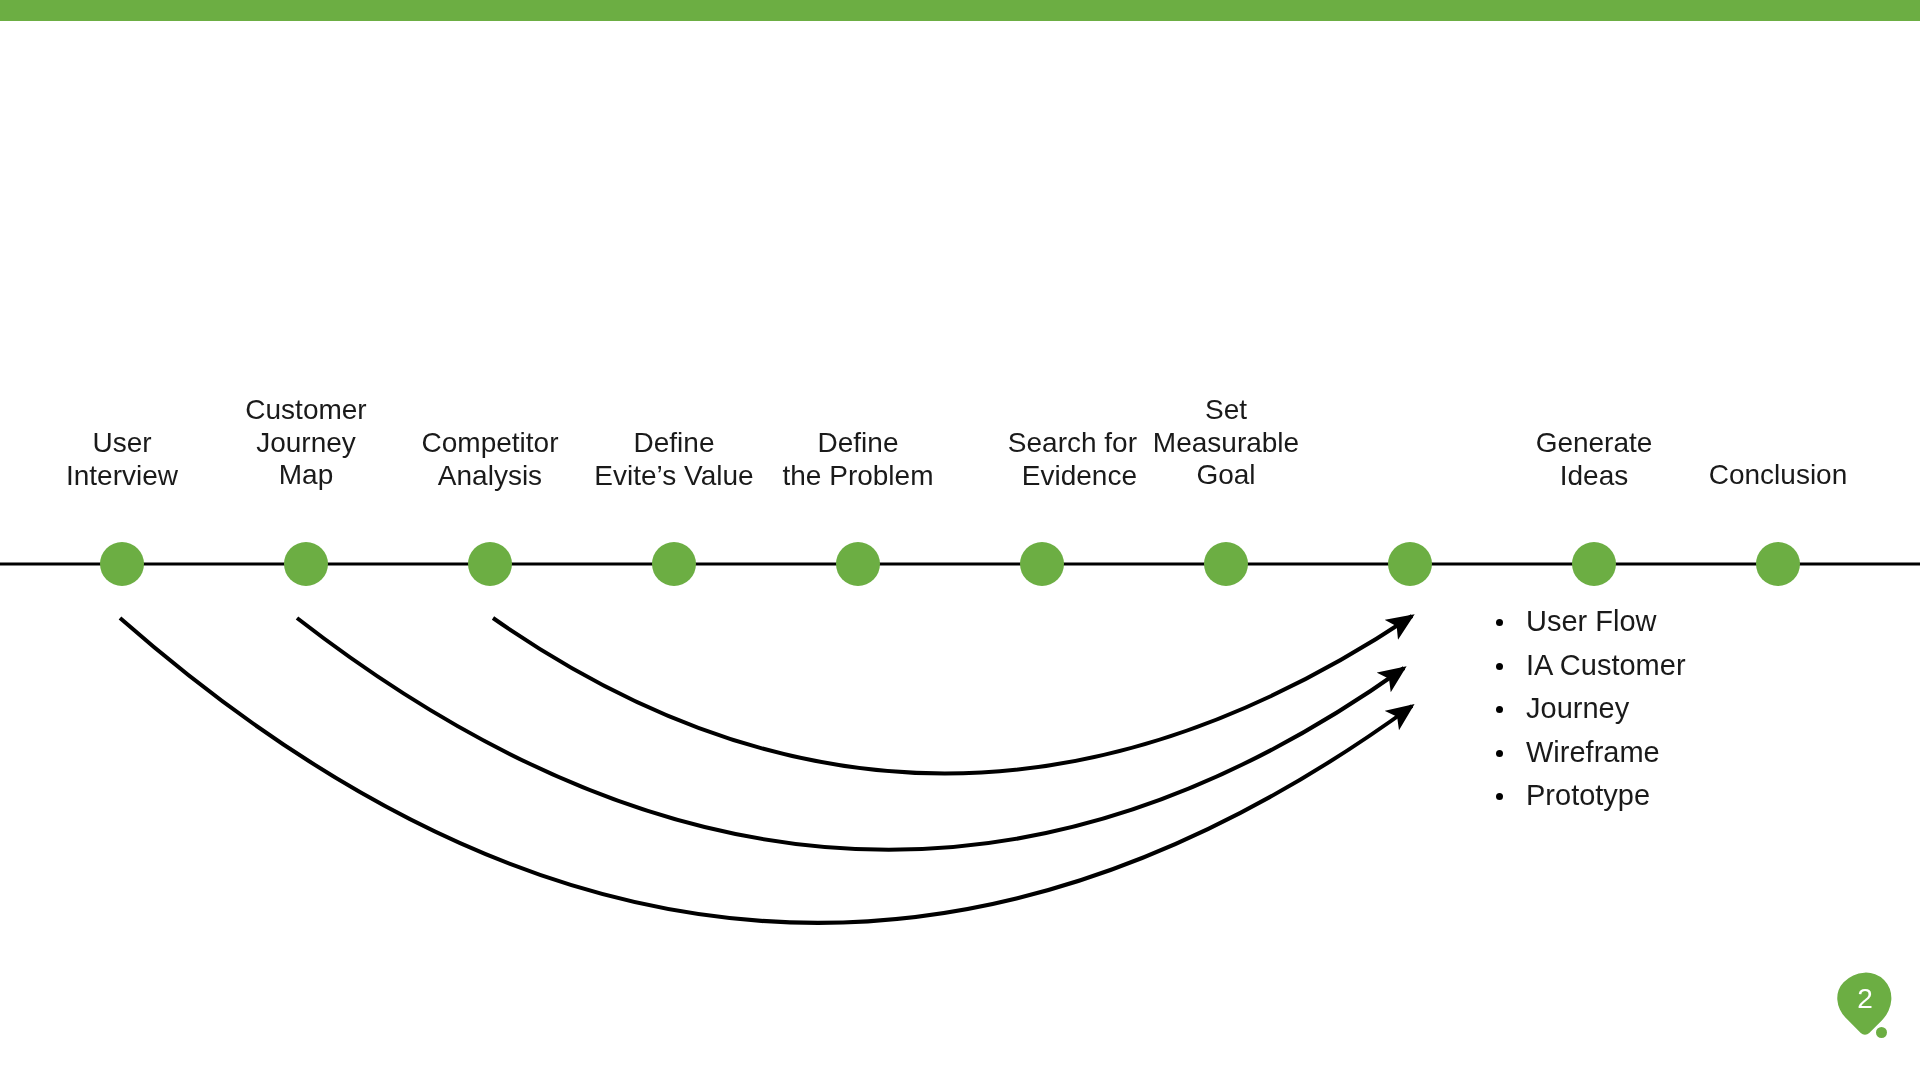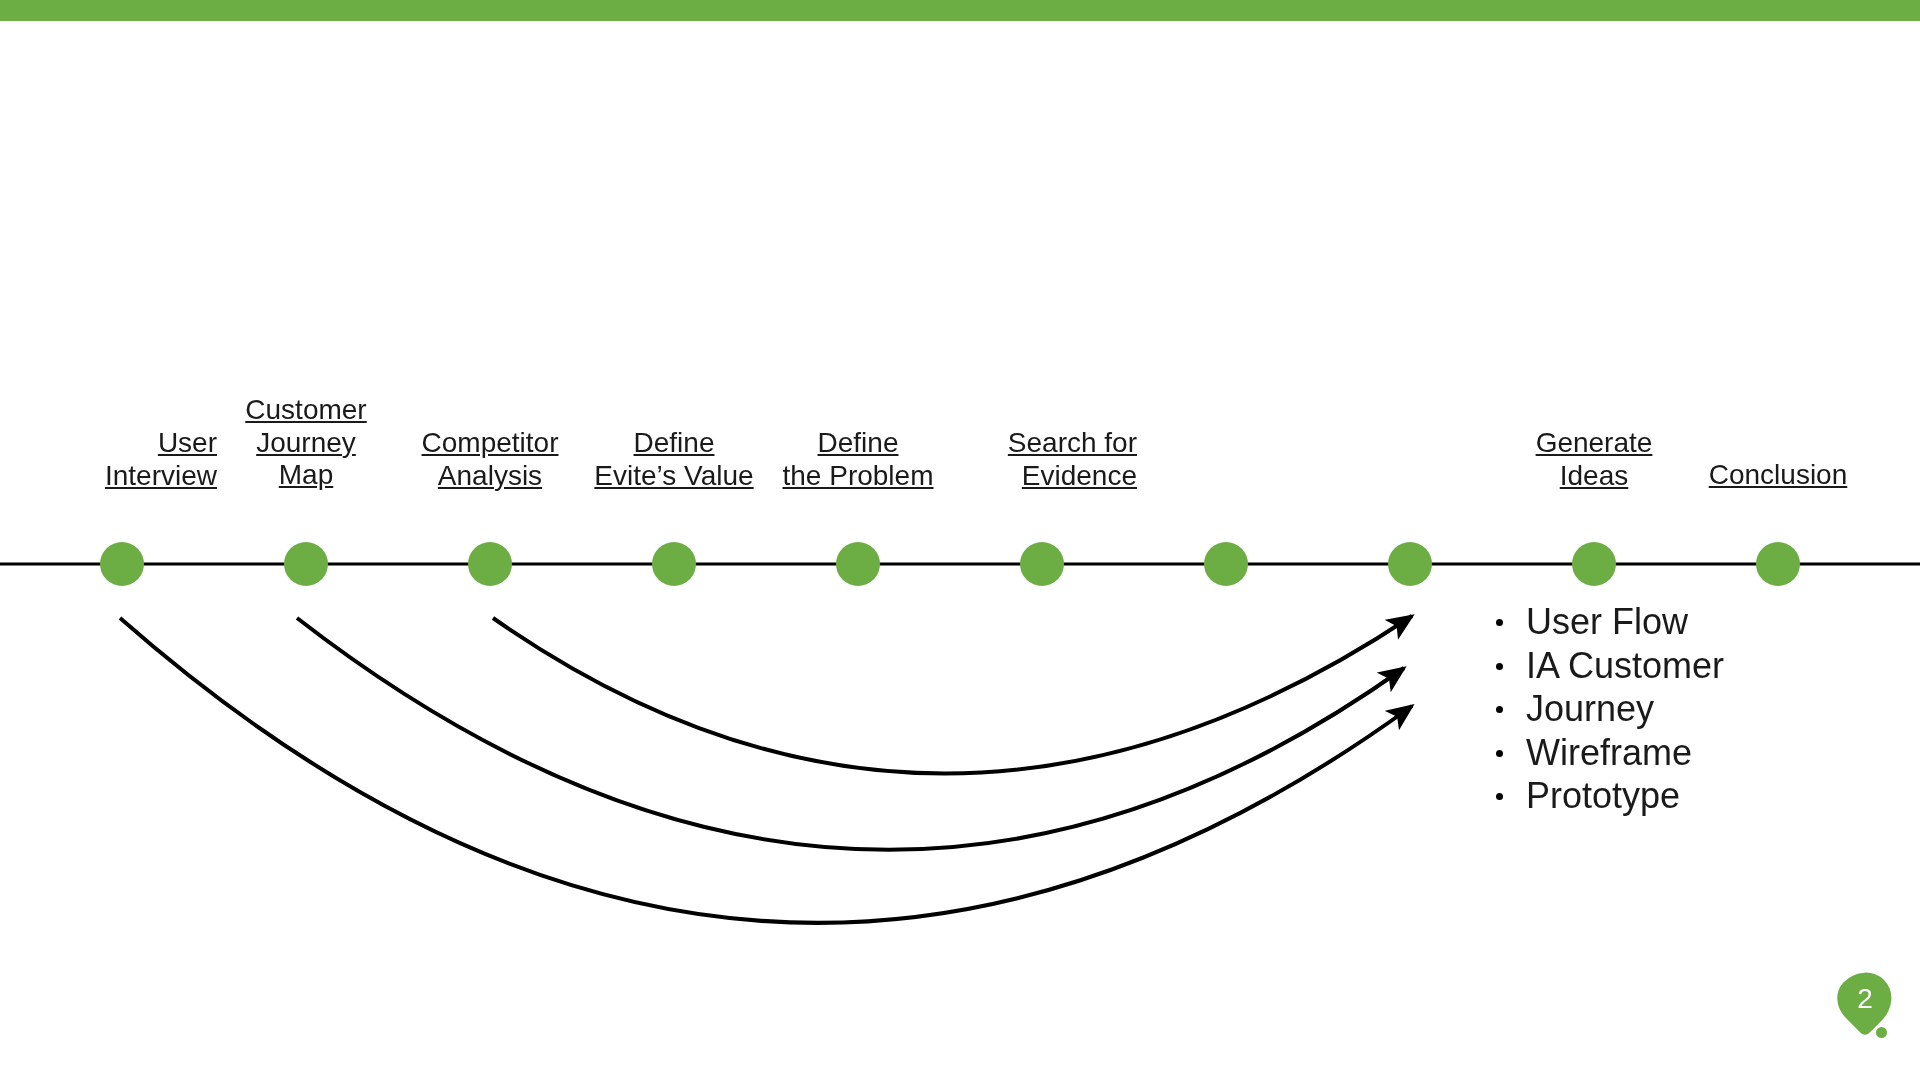--- a/index.html
+++ b/index.html
@@ -70,21 +70,20 @@
     width: 190px;
     transform: translateX(-95px);
     text-align: center;
   }
 
   .step-label {
     font-size: 28px;
     line-height: 32.5px;
     color: #1a1a1a;
     white-space: pre-line;
-    text-decoration: underline;
   }
 
   .step-dot {
     position: absolute;
     width: 44px;
     height: 44px;
     border-radius: 50%;
     background: #6CAE43;
     transform: translate(-22px, -22px);
   }
@@ -93,21 +92,21 @@
   .bullet-list {
     position: absolute;
     left: 1492px;
     top: 600px;
     list-style: none;
     margin: 0;
     padding: 0;
   }
   .bullet-item {
     position: relative;
-    font-size: 36px;
+    font-size: 29px;
     line-height: 43.5px;
     color: #1a1a1a;
     padding-left: 34px;
     white-space: nowrap;
   }
   .bullet-item .dot {
     position: absolute;
     left: 4px;
     top: 19px;
     width: 7px;
@@ -175,21 +174,21 @@
 
     <line x1="0" y1="564" x2="1920" y2="564" stroke="#000000" stroke-width="3.2"></line>
 
     <path class="arc" d="M120,618 Q760,1180 1412,706" fill="none" stroke="#000000" stroke-width="4" marker-end="url(#arrowhead)"></path>
     <path class="arc" d="M297,618 Q860,1055 1404,668" fill="none" stroke="#000000" stroke-width="4" marker-end="url(#arrowhead)"></path>
     <path class="arc" d="M493,618 Q940,930 1412,616" fill="none" stroke="#000000" stroke-width="4" marker-end="url(#arrowhead)"></path>
   </svg>
 
   <div class="timeline-labels">
 
-    <div class="step" style="left:122px; top:427px;text-align:right;">
+    <div class="step" style="left:122px; top:427px;">
       <div class="step-label">User
 Interview</div>
     </div>
     <div class="step-dot" style="left:122px; top:564px;"></div>
 
     <div class="step" style="left:306px; top:394px;">
       <div class="step-label">Customer
 Journey
 Map</div>
     </div>
@@ -212,20 +211,25 @@
 the Problem</div>
     </div>
     <div class="step-dot" style="left:858px; top:564px;"></div>
 
     <div class="step" style="left:1042px; top:427px;text-align:right;">
       <div class="step-label">Search for
 Evidence</div>
     </div>
     <div class="step-dot" style="left:1042px; top:564px;"></div>
 
+    <div class="step" style="left:1226px; top:394px; width:210px; transform:translateX(-105px);">
+      <div class="step-label">Set
+Measurable
+Goal</div>
+    </div>
     <div class="step-dot" style="left:1226px; top:564px;"></div>
 
     <div class="step-dot" style="left:1410px; top:564px;"></div>
 
     <div class="step" style="left:1594px; top:427px;">
       <div class="step-label">Generate
 Ideas</div>
     </div>
     <div class="step-dot" style="left:1594px; top:564px;"></div>
 

